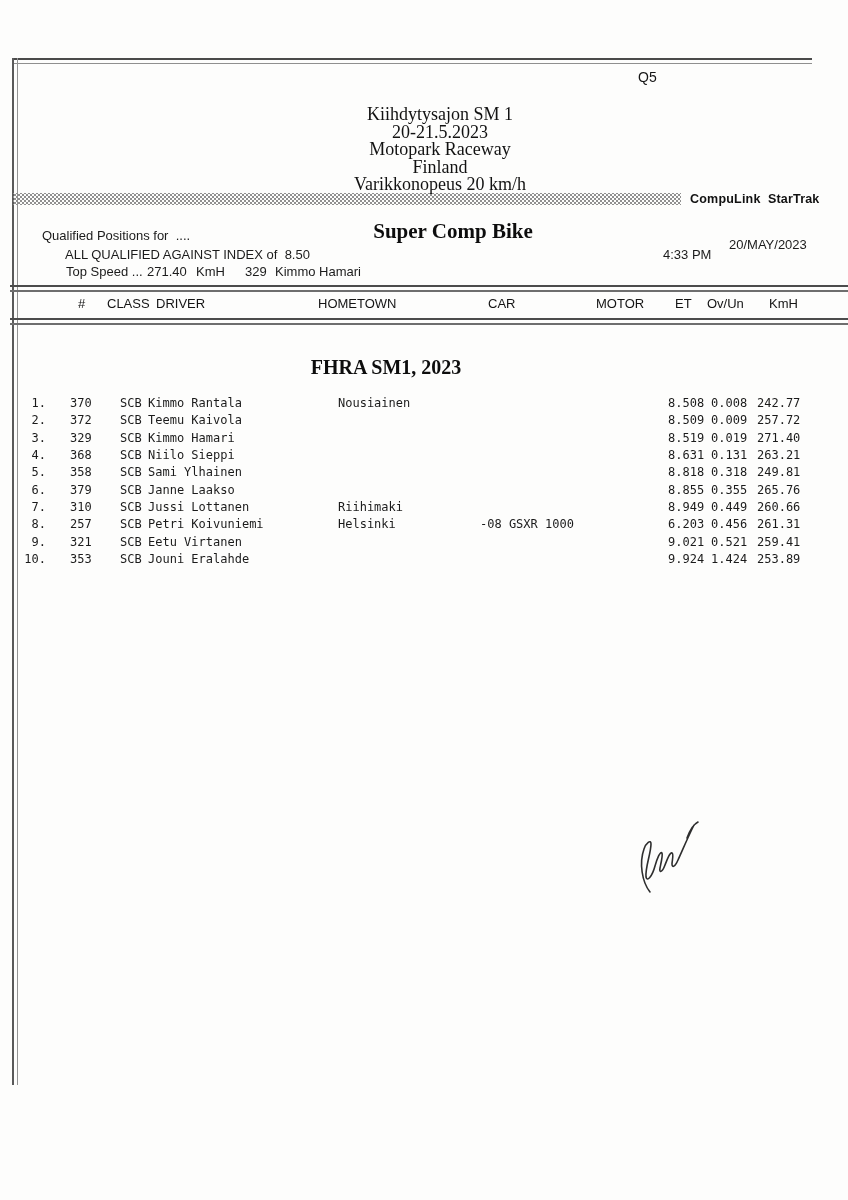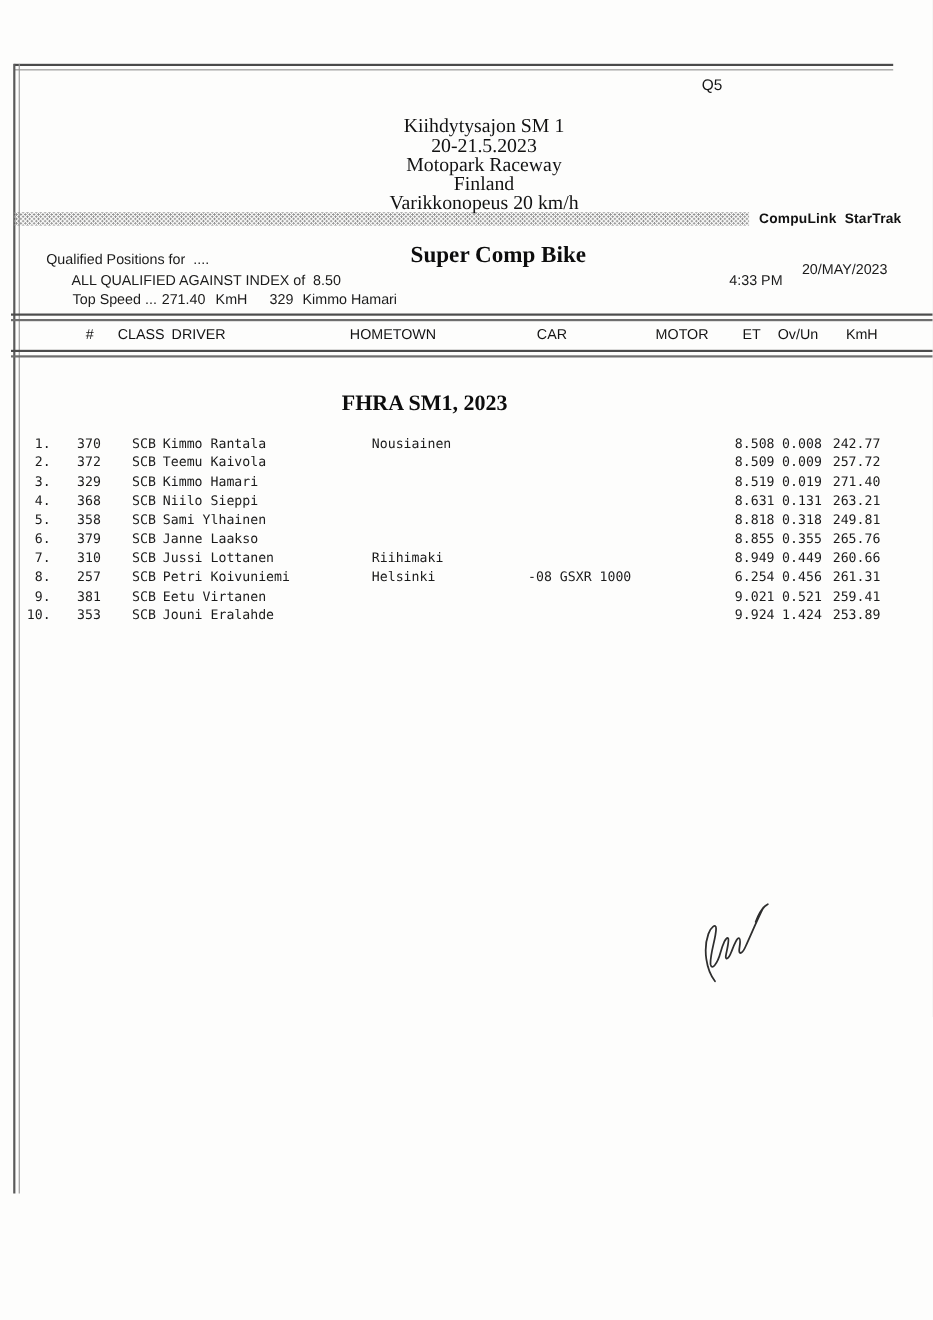--- a/index.html
+++ b/index.html
@@ -252,28 +252,28 @@
     </div>
 
     <div class="r">
       <span class="c c-pos">8.</span>
       <span class="c c-num">257</span>
       <span class="c c-cls">SCB</span>
       <span class="c c-drv">Petri Koivuniemi</span>
       <span class="c c-home">Helsinki</span>
       <span class="c c-car">-08 GSXR 1000</span>
       <span class="c c-mot"></span>
-      <span class="c c-et">6.254</span>
+      <span class="c c-et">6.203</span>
       <span class="c c-ovun">0.456</span>
       <span class="c c-kmh">261.31</span>
     </div>
 
     <div class="r">
       <span class="c c-pos">9.</span>
-      <span class="c c-num">381</span>
+      <span class="c c-num">321</span>
       <span class="c c-cls">SCB</span>
       <span class="c c-drv">Eetu Virtanen</span>
       <span class="c c-home"></span>
       <span class="c c-car"></span>
       <span class="c c-mot"></span>
       <span class="c c-et">9.021</span>
       <span class="c c-ovun">0.521</span>
       <span class="c c-kmh">259.41</span>
     </div>
 

